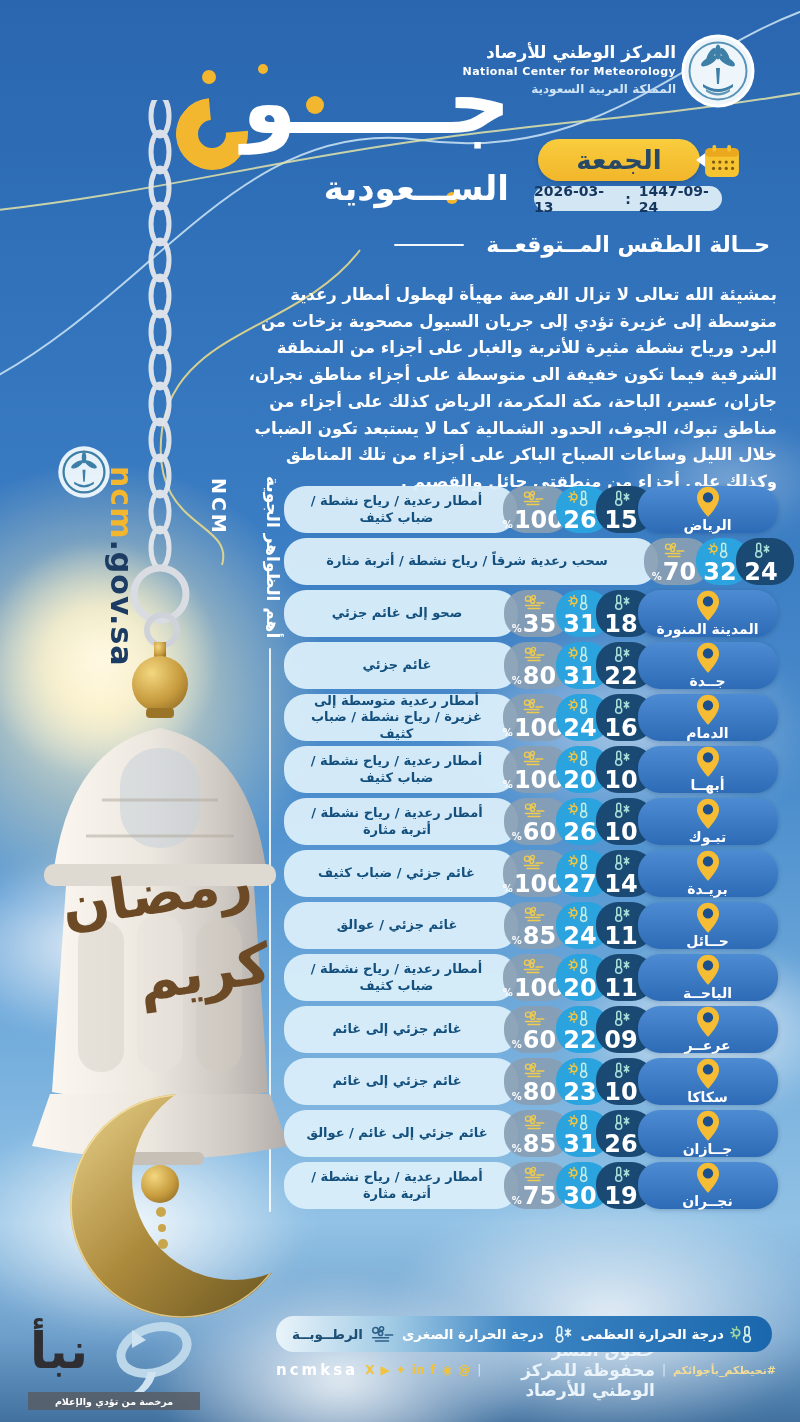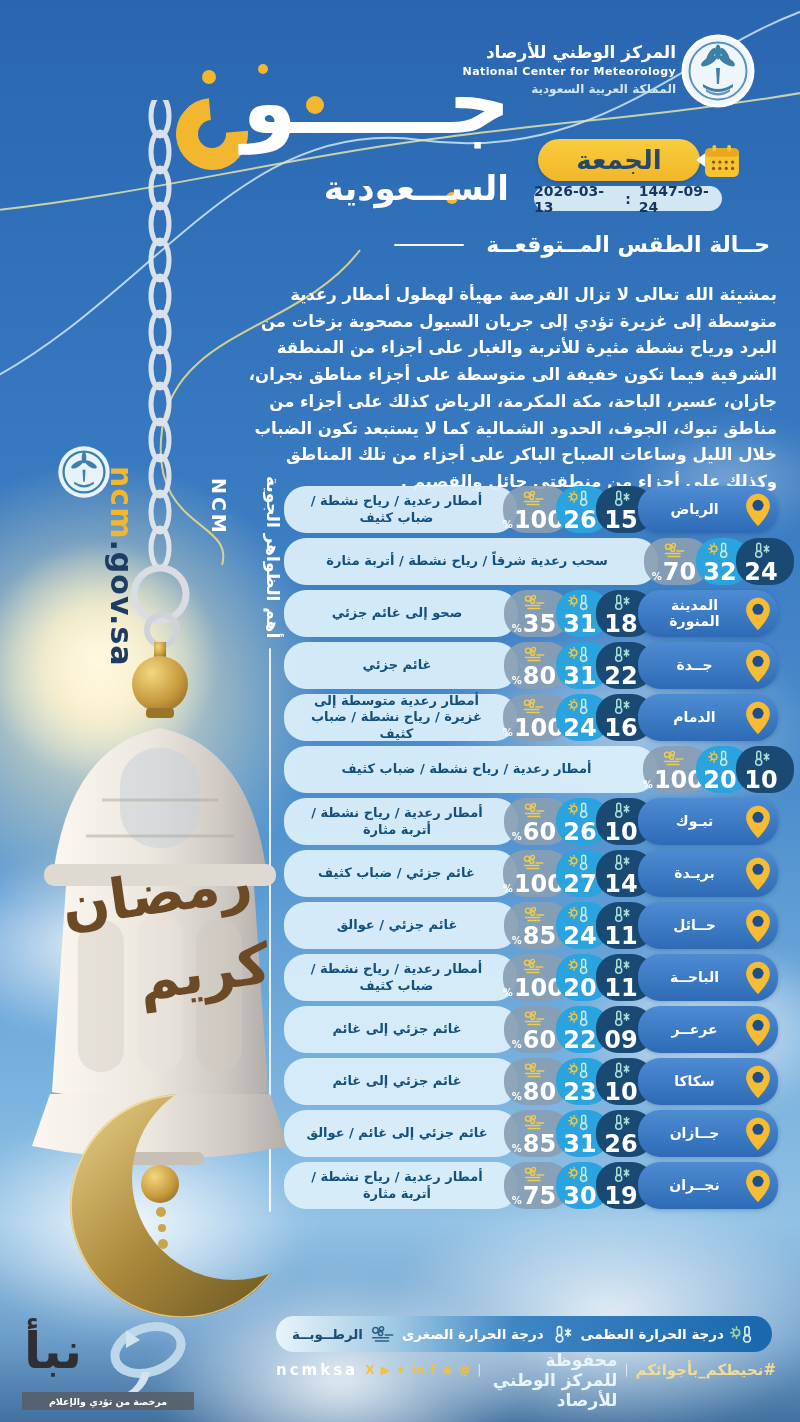--- a/index.html
+++ b/index.html
@@ -55,21 +55,21 @@
   .phenom-vert{position:absolute;left:283px;top:476px;transform:rotate(90deg);transform-origin:left top;
       color:#fff;font-size:17px;font-weight:700;white-space:nowrap;direction:rtl;}
   .phenom-line{position:absolute;left:269px;top:648px;width:2px;height:564px;background:rgba(255,255,255,.85);border-radius:2px;}
 
   
   .rows{position:absolute;left:284px;top:486px;width:494px;display:flex;flex-direction:column;gap:5px;direction:rtl;}
   .row{display:flex;height:47px;align-items:stretch;}
   .cell{border-radius:22px;display:flex;flex-direction:column;align-items:center;color:#fff;position:relative;}
   .cell .num{font-size:24px;font-weight:700;line-height:1;margin-top:1px;}
   .cell .ic{height:17px;margin-top:4px;display:flex;align-items:center;}
-  .c-city{flex:0 0 140px;z-index:5;background:linear-gradient(180deg,#4d8bd3,#2e6bb6);flex-direction:row;align-items:center;
+  .c-city{flex:0 0 140px;z-index:5;background:linear-gradient(180deg,#4d8bd3,#2e6bb6);flex-direction:column;align-items:center;
       padding:0 7px 0 6px;box-shadow:0 1px 4px rgba(10,40,80,.25);}
   .c-city .name{flex:1;text-align:center;font-size:14px;font-weight:700;line-height:1.1;padding:0 2px;}
   .c-min{flex:0 0 58px;z-index:4;margin-inline-start:-16px;background:#1a4a73;padding-inline-start:8px;}
   .c-max{flex:0 0 54px;z-index:3;margin-inline-start:-14px;background:#2aa3de;padding-inline-start:6px;}
   .c-hum{flex:0 0 66px;z-index:2;margin-inline-start:-14px;background:rgba(136,158,180,.92);padding-inline-start:6px;}
   .c-hum .numwrap{display:flex;align-items:flex-end;}
   .c-hum .pct{font-size:10px;font-weight:700;margin-bottom:2px;margin-inline-start:1px;opacity:.95;}
   .c-desc{flex:1;z-index:1;margin-inline-start:-14px;background:rgba(218,238,250,.95);color:#14507e;
       justify-content:center;padding:2px 22px 2px 14px;}
   .c-desc .dtxt{font-size:13px;font-weight:700;text-align:center;line-height:1.28;margin:auto 0;}
@@ -81,24 +81,24 @@
   .lg{display:flex;align-items:center;gap:6px;font-size:13.5px;font-weight:700;color:#fff;}
   .lg.dark{color:#1d4f74;}
 
   
   .footer-line{position:absolute;left:276px;top:1357px;width:500px;height:26px;display:flex;flex-direction:row;
       align-items:center;justify-content:center;gap:7px;direction:ltr;}
   .handle{color:#fff;font-size:15px;font-weight:700;letter-spacing:3px;}
   .social-glyph{color:#f2c239;font-size:12px;font-weight:700;line-height:1;}
   .sep{color:#dcebf5;font-size:12px;}
   .copyright{color:#eaf3fa;font-size:17px;font-weight:700;direction:rtl;}
-  .hashtag{color:#f3dc96;font-size:15px;font-weight:700;direction:rtl;}
+  .hashtag{color:#f3dc96;font-size:11px;font-weight:700;direction:rtl;}
 
   
-  .watermark{position:absolute;left:18px;top:1326px;width:185px;height:92px;}
+  .watermark{position:absolute;left:24px;top:1326px;width:185px;height:92px;}
   .naba-text{position:absolute;left:6px;top:0;font-size:50px;font-weight:700;color:#2e2e33;line-height:1;}
   .license-strip{position:absolute;left:4px;top:66px;width:172px;height:18px;background:rgba(88,92,98,.82);
       color:#fff;font-size:9.5px;font-weight:700;display:flex;align-items:center;justify-content:center;
       letter-spacing:1px;direction:rtl;}
   svg{display:block;}
 </style>
 </head>
 <body>
 
 <div id="page">
@@ -533,20 +533,27 @@
           <span class="num">100</span>
           <span class="pct">%</span>
         </span>
       </div>
       <div class="cell c-desc">
         <span class="dtxt">أمطار رعدية متوسطة إلى غزيرة / رياح نشطة / ضباب كثيف</span>
       </div>
     </div>
 
     <div class="row">
+      <div class="cell c-city">
+        <svg width="26" height="34" viewBox="0 0 30 40">
+          <path d="M15 1C7.3 1 1 7.2 1 14.9 1 25 15 39 15 39s14-14 14-24.1C29 7.2 22.7 1 15 1z" fill="#f6bc33"></path>
+          <circle cx="15" cy="14.5" r="6.5" fill="#1c4f8c"></circle>
+        </svg>
+        <div class="name">أبهــا</div>
+      </div>
       <div class="cell c-min">
         <span class="ic">
           <svg width="22" height="17" viewBox="0 0 26 20">
             <g stroke="#a9dfd9" stroke-width="1.8" fill="none" stroke-linecap="round">
               <rect x="8" y="1.5" width="4.6" height="9.5" rx="2.3"></rect>
               <circle cx="10.3" cy="14.5" r="3.6"></circle>
               <path d="M19.5 4v8 M16.8 5.6l5.4 4.8 M22.2 5.6l-5.4 4.8"></path>
             </g>
           </svg>
         </span>

